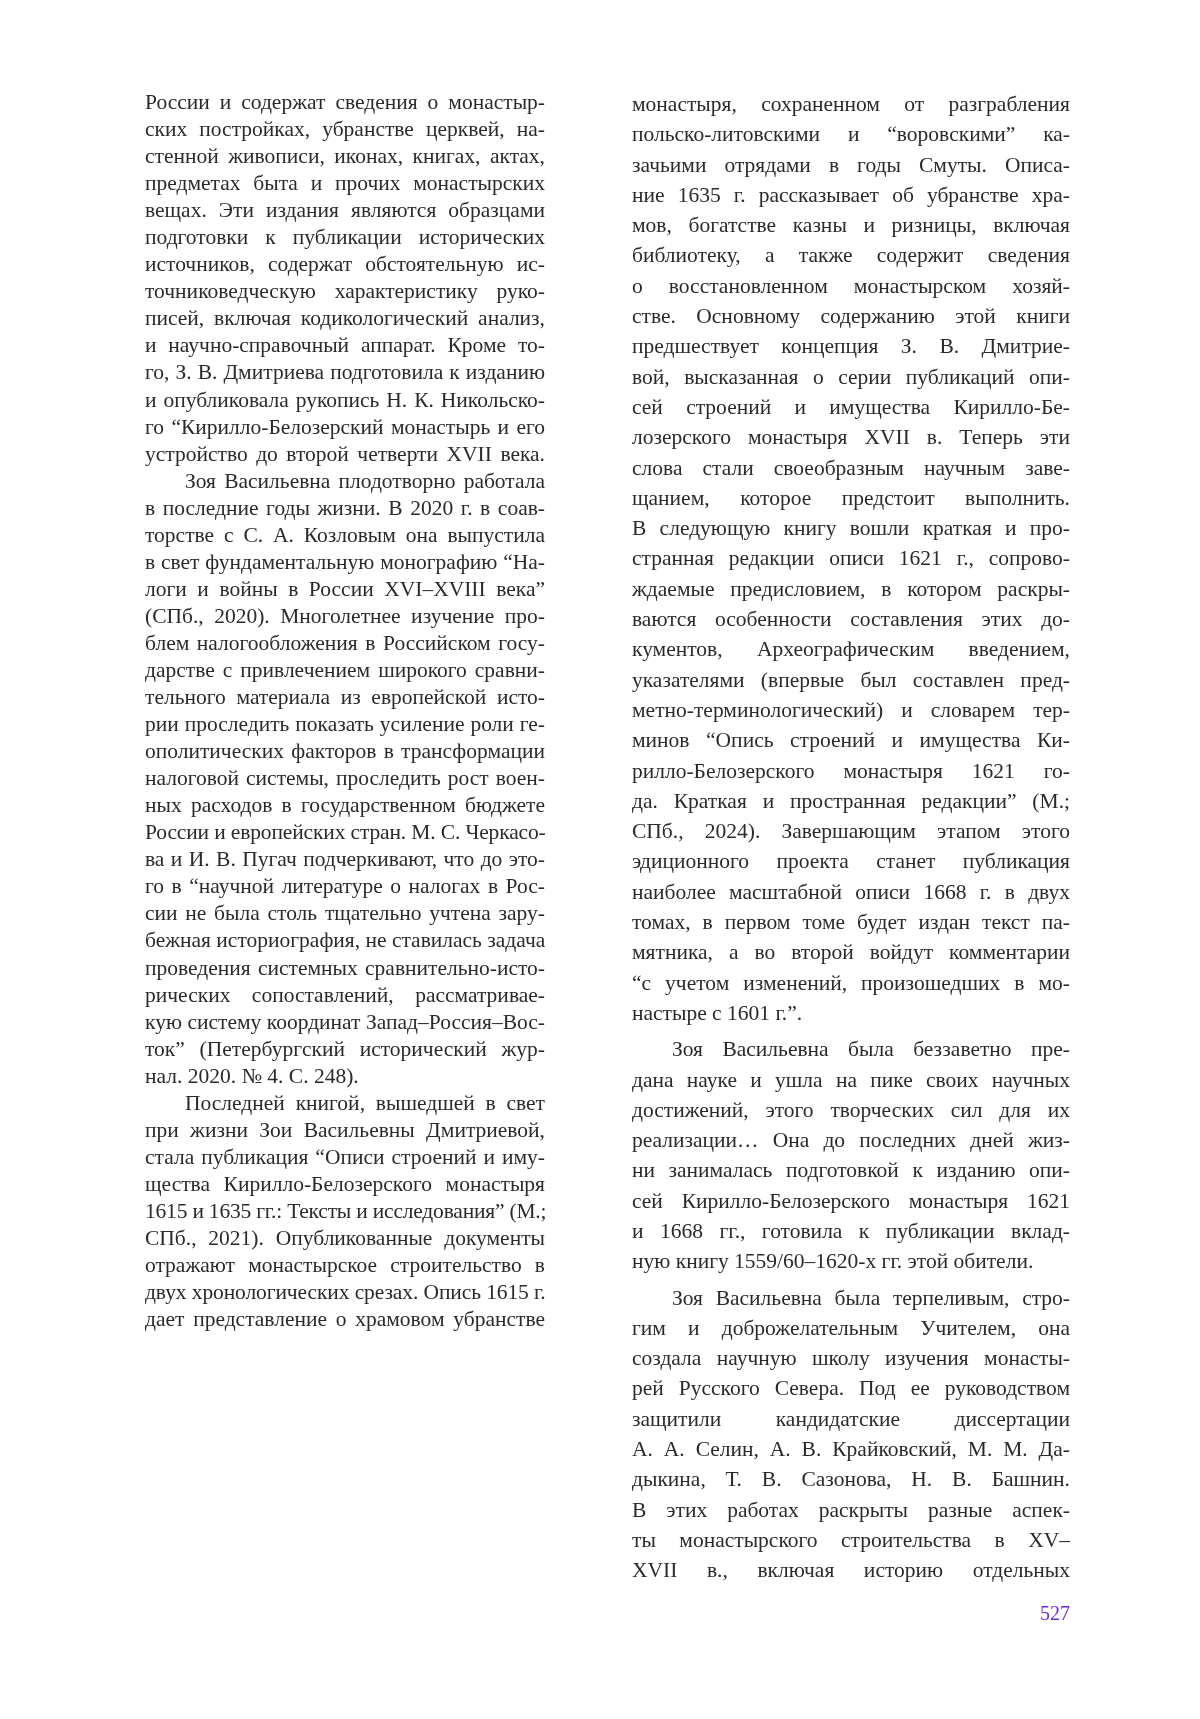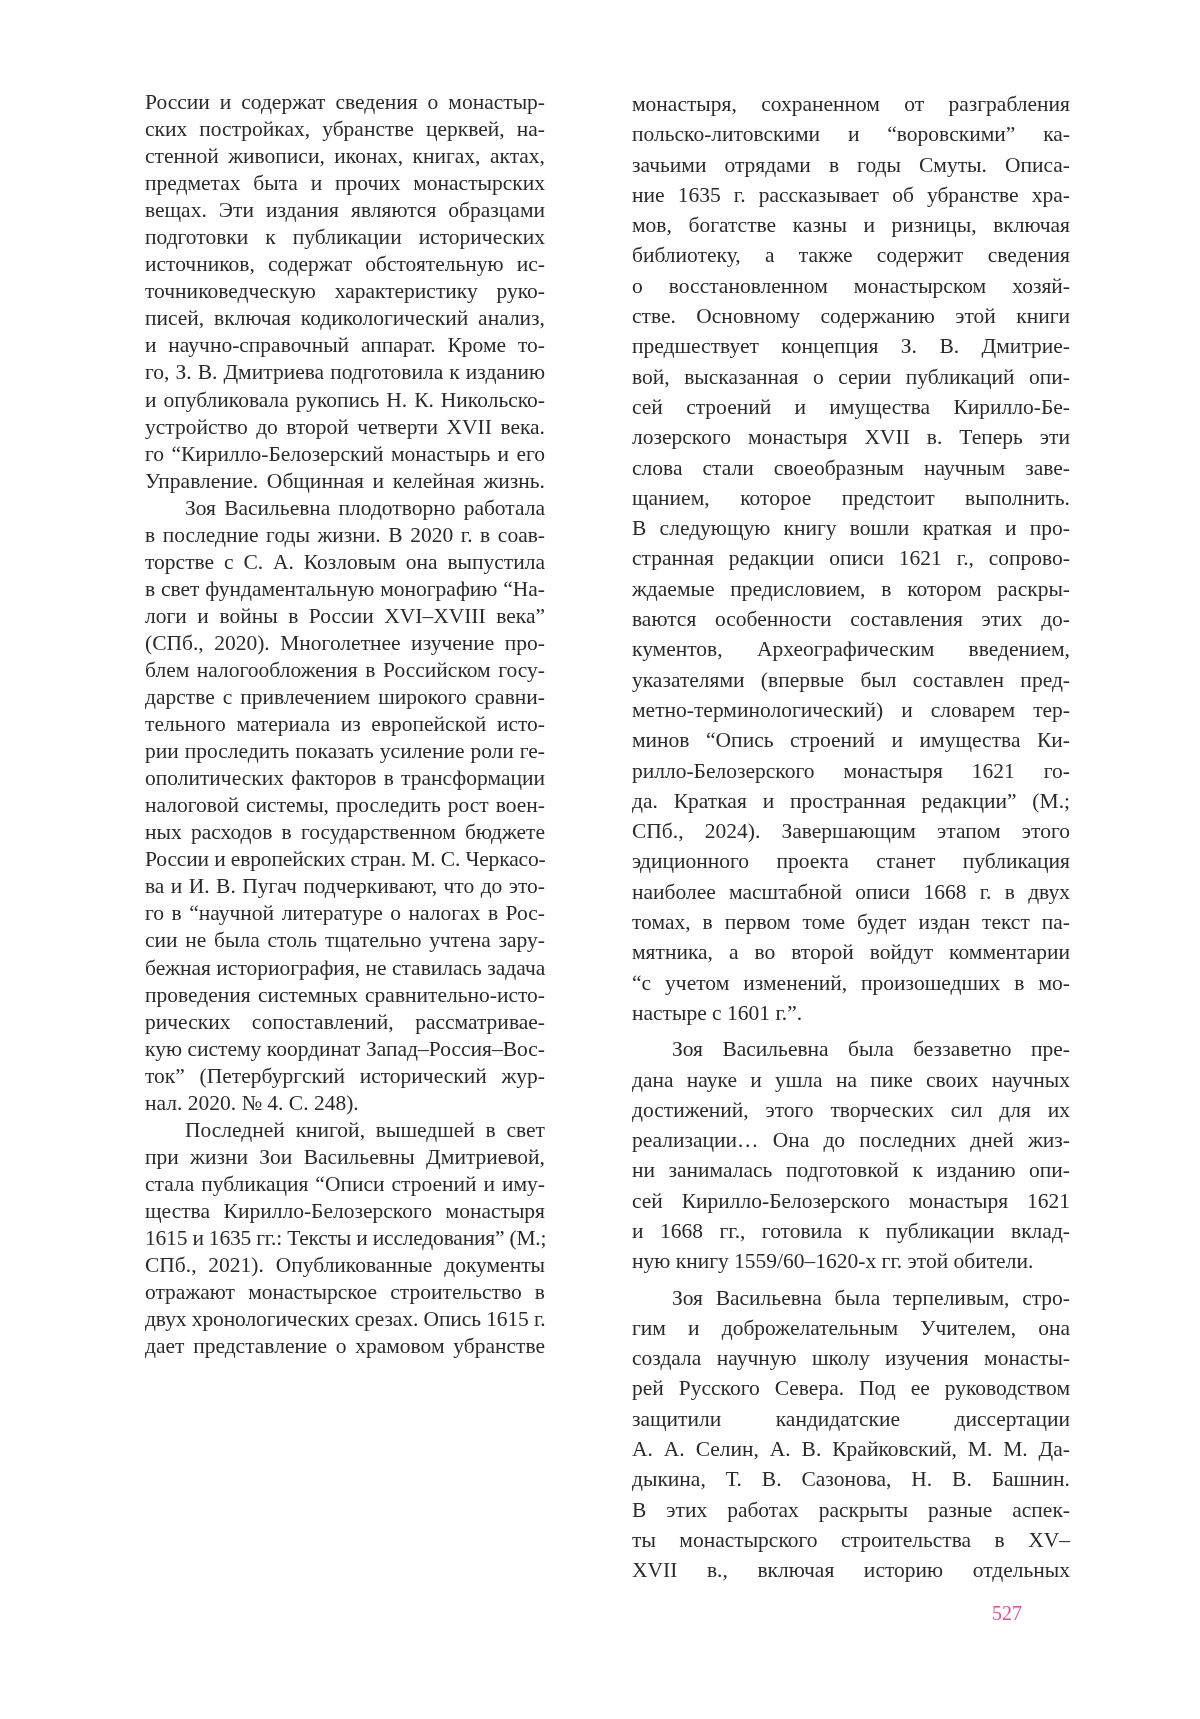--- a/index.html
+++ b/index.html
@@ -17,46 +17,45 @@
     text-align-last: justify;
     overflow: visible;
     display: block;
   }
   .col-left .line { height: 27.05px; line-height: 27.05px; }
   .col-right .line { height: 30.3px; line-height: 30.3px; }
   .line.indent { padding-left: 40px; }
   .line.last { text-align-last: left; }
   .para-gap { height: 6px; }
   .page-number {
-    position: absolute; left: 972px; top: 1602px; width: 50px;
+    position: absolute; left: 1020px; top: 1602px; width: 50px;
     text-align: right;
     font-family: "Liberation Serif", "DejaVu Serif", serif;
-    font-size: 20px; color: #ec4899;
+    font-size: 20px; color: #6d28d9;
   }
 </style>
 </head>
 <body>
 
 <div class="page">
   <div class="col col-left" id="col-left">
       <div class="line">России и содержат сведения о монастыр-</div>
       <div class="line">ских постройках, убранстве церквей, на-</div>
       <div class="line">стенной живописи, иконах, книгах, актах,</div>
       <div class="line">предметах быта и прочих монастырских</div>
       <div class="line">вещах. Эти издания являются образцами</div>
       <div class="line">подготовки к публикации исторических</div>
       <div class="line">источников, содержат обстоятельную ис-</div>
       <div class="line">точниковедческую характеристику руко-</div>
       <div class="line">писей, включая кодикологический анализ,</div>
       <div class="line">и научно-справочный аппарат. Кроме то-</div>
       <div class="line">го, З. В. Дмитриева подготовила к изданию</div>
       <div class="line">и опубликовала рукопись Н. К. Никольско-</div>
+      <div class="line">го “Кирилло-Белозерский монастырь и его</div>
       <div class="line">устройство до второй четверти XVII века.</div>
-      <div class="line">го “Кирилло-Белозерский монастырь и его</div>
-      <div class="line">Управление. Общинная и келейная жизнь.</div>
       <div class="line indent">Зоя Васильевна плодотворно работала</div>
       <div class="line">в последние годы жизни. В 2020 г. в соав-</div>
       <div class="line">торстве с С. А. Козловым она выпустила</div>
       <div class="line">в свет фундаментальную монографию “На-</div>
       <div class="line">логи и войны в России XVI–XVIII века”</div>
       <div class="line">(СПб., 2020). Многолетнее изучение про-</div>
       <div class="line">блем налогообложения в Российском госу-</div>
       <div class="line">дарстве с привлечением широкого сравни-</div>
       <div class="line">тельного материала из европейской исто-</div>
       <div class="line">рии проследить показать усиление роли ге-</div>

